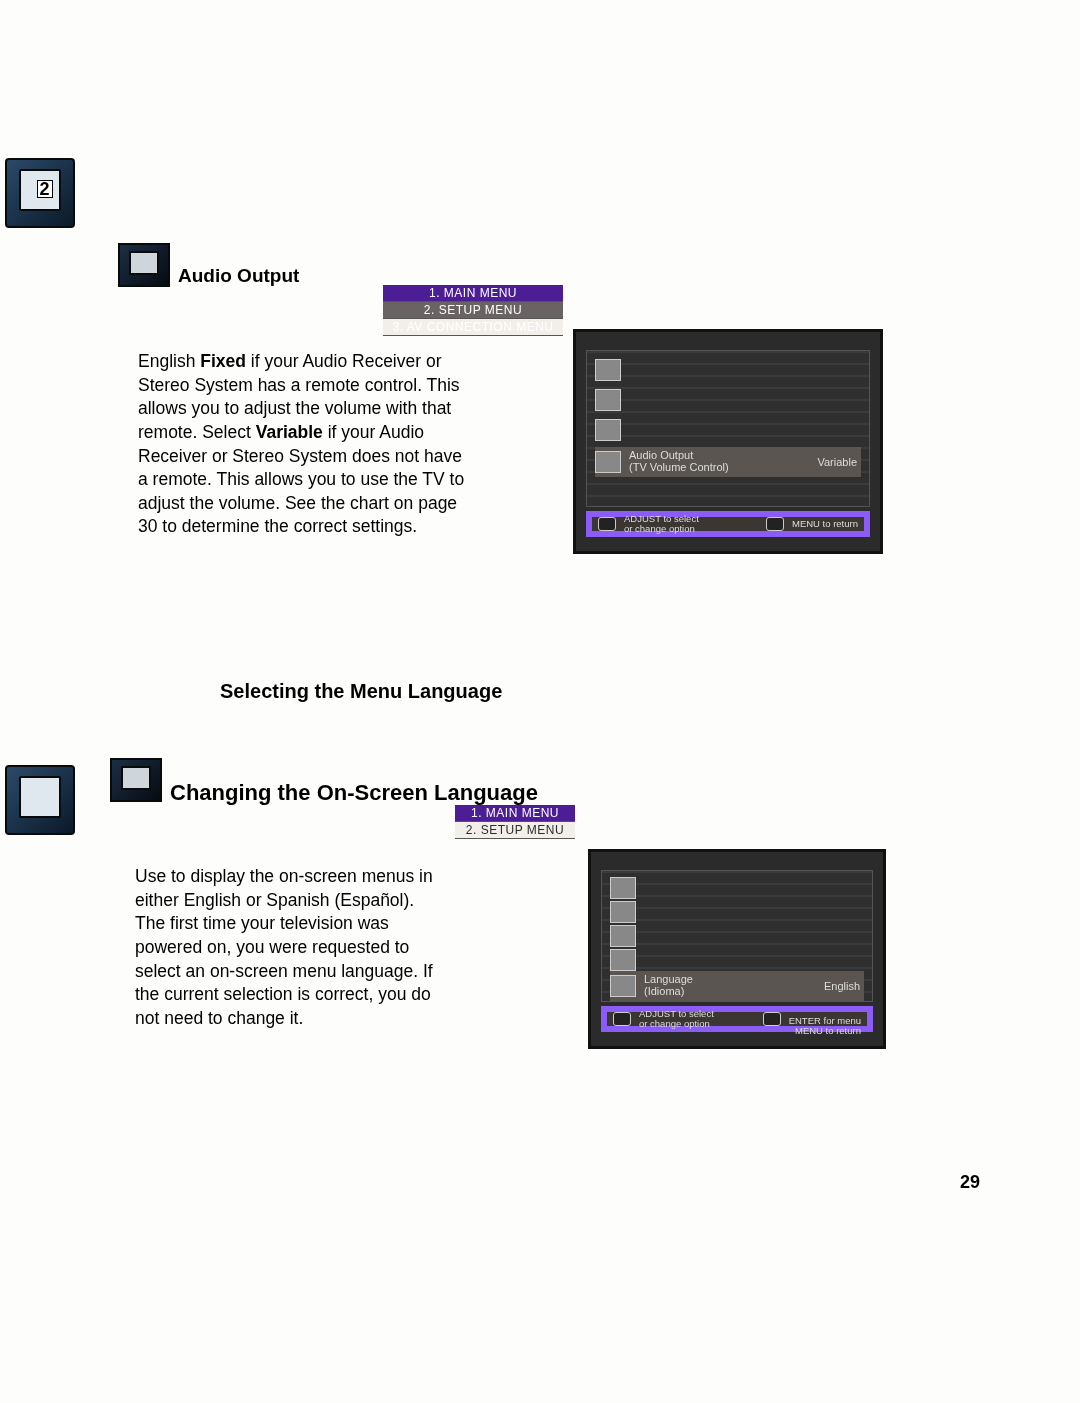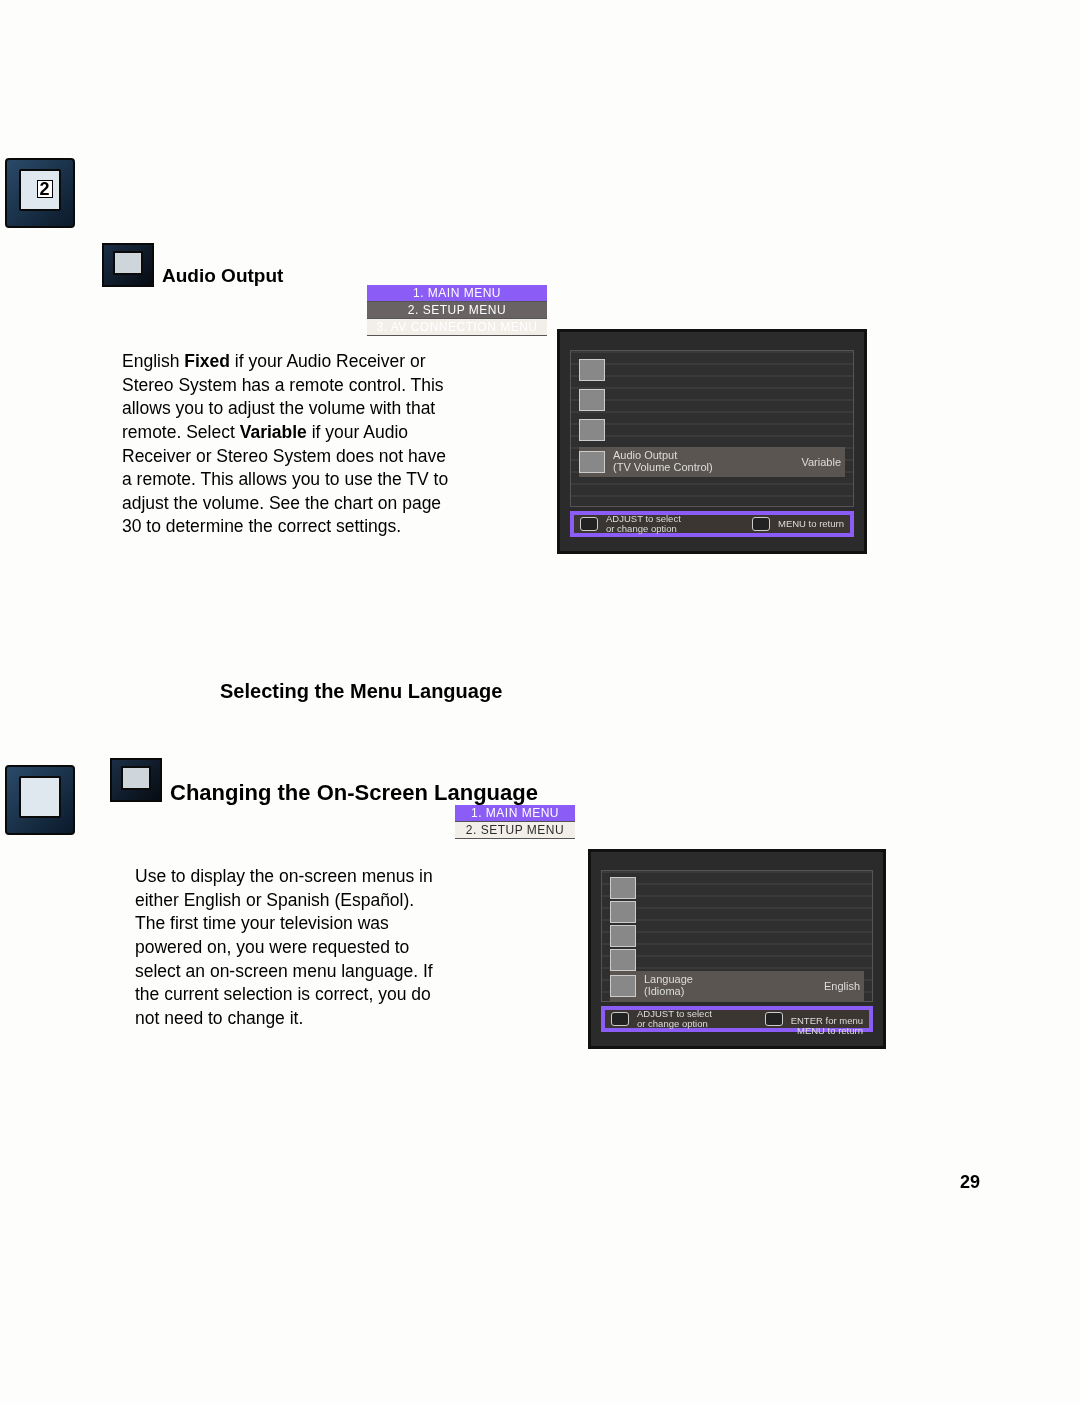--- a/index.html
+++ b/index.html
@@ -28,21 +28,21 @@
   .page-icon-top {
     position: absolute;
     top: 78px;
     right: 95px;
     width: 70px;
     height: 70px;
   }
   .section1 {
     position: absolute;
     top: 235px;
-    left: 102px;
+    left: 118px;
     right: 90px;
   }
   .small-icon-1 {
     position: absolute;
     top: 8px;
     left: 0;
     width: 52px;
     height: 44px;
   }
   .subhead1 {
@@ -59,21 +59,21 @@
     width: 180px;
     font-size: 12px;
     text-align: center;
   }
   .breadcrumb1 .bc-row {
     color: #fff;
     padding: 1px 0;
     letter-spacing: 0.5px;
     border-bottom: 1px solid #555;
   }
-  .bc-r1 { background: #8b5cf6; }
+  .bc-r1 { background: #4c1d95; }
   .bc-r2 { background: #6a6363; }
   .bc-r3 { background: #f2efe9; color: #2b2b2b; }
   .body1 {
     position: absolute;
     top: 115px;
     left: 20px;
     width: 335px;
     font-size: 17.5px;
     line-height: 1.35;
   }
@@ -194,21 +194,21 @@
     padding-right: 4px;
   }
   .osd .osd-foot {
     position: absolute;
     left: 10px; right: 10px; bottom: 14px;
     height: 26px;
     display: flex;
     align-items: center;
     gap: 8px;
     background: #3b3632;
-    border: 4px solid #8b5cf6;
+    border: 6px solid #8b5cf6;
     padding: 0 6px;
     font-size: 9.5px;
     line-height: 1.05;
   }
   .osd .foot-icon {
     width: 18px; height: 14px;
     border: 1px solid #ccc;
     border-radius: 3px;
     background: #222;
   }

